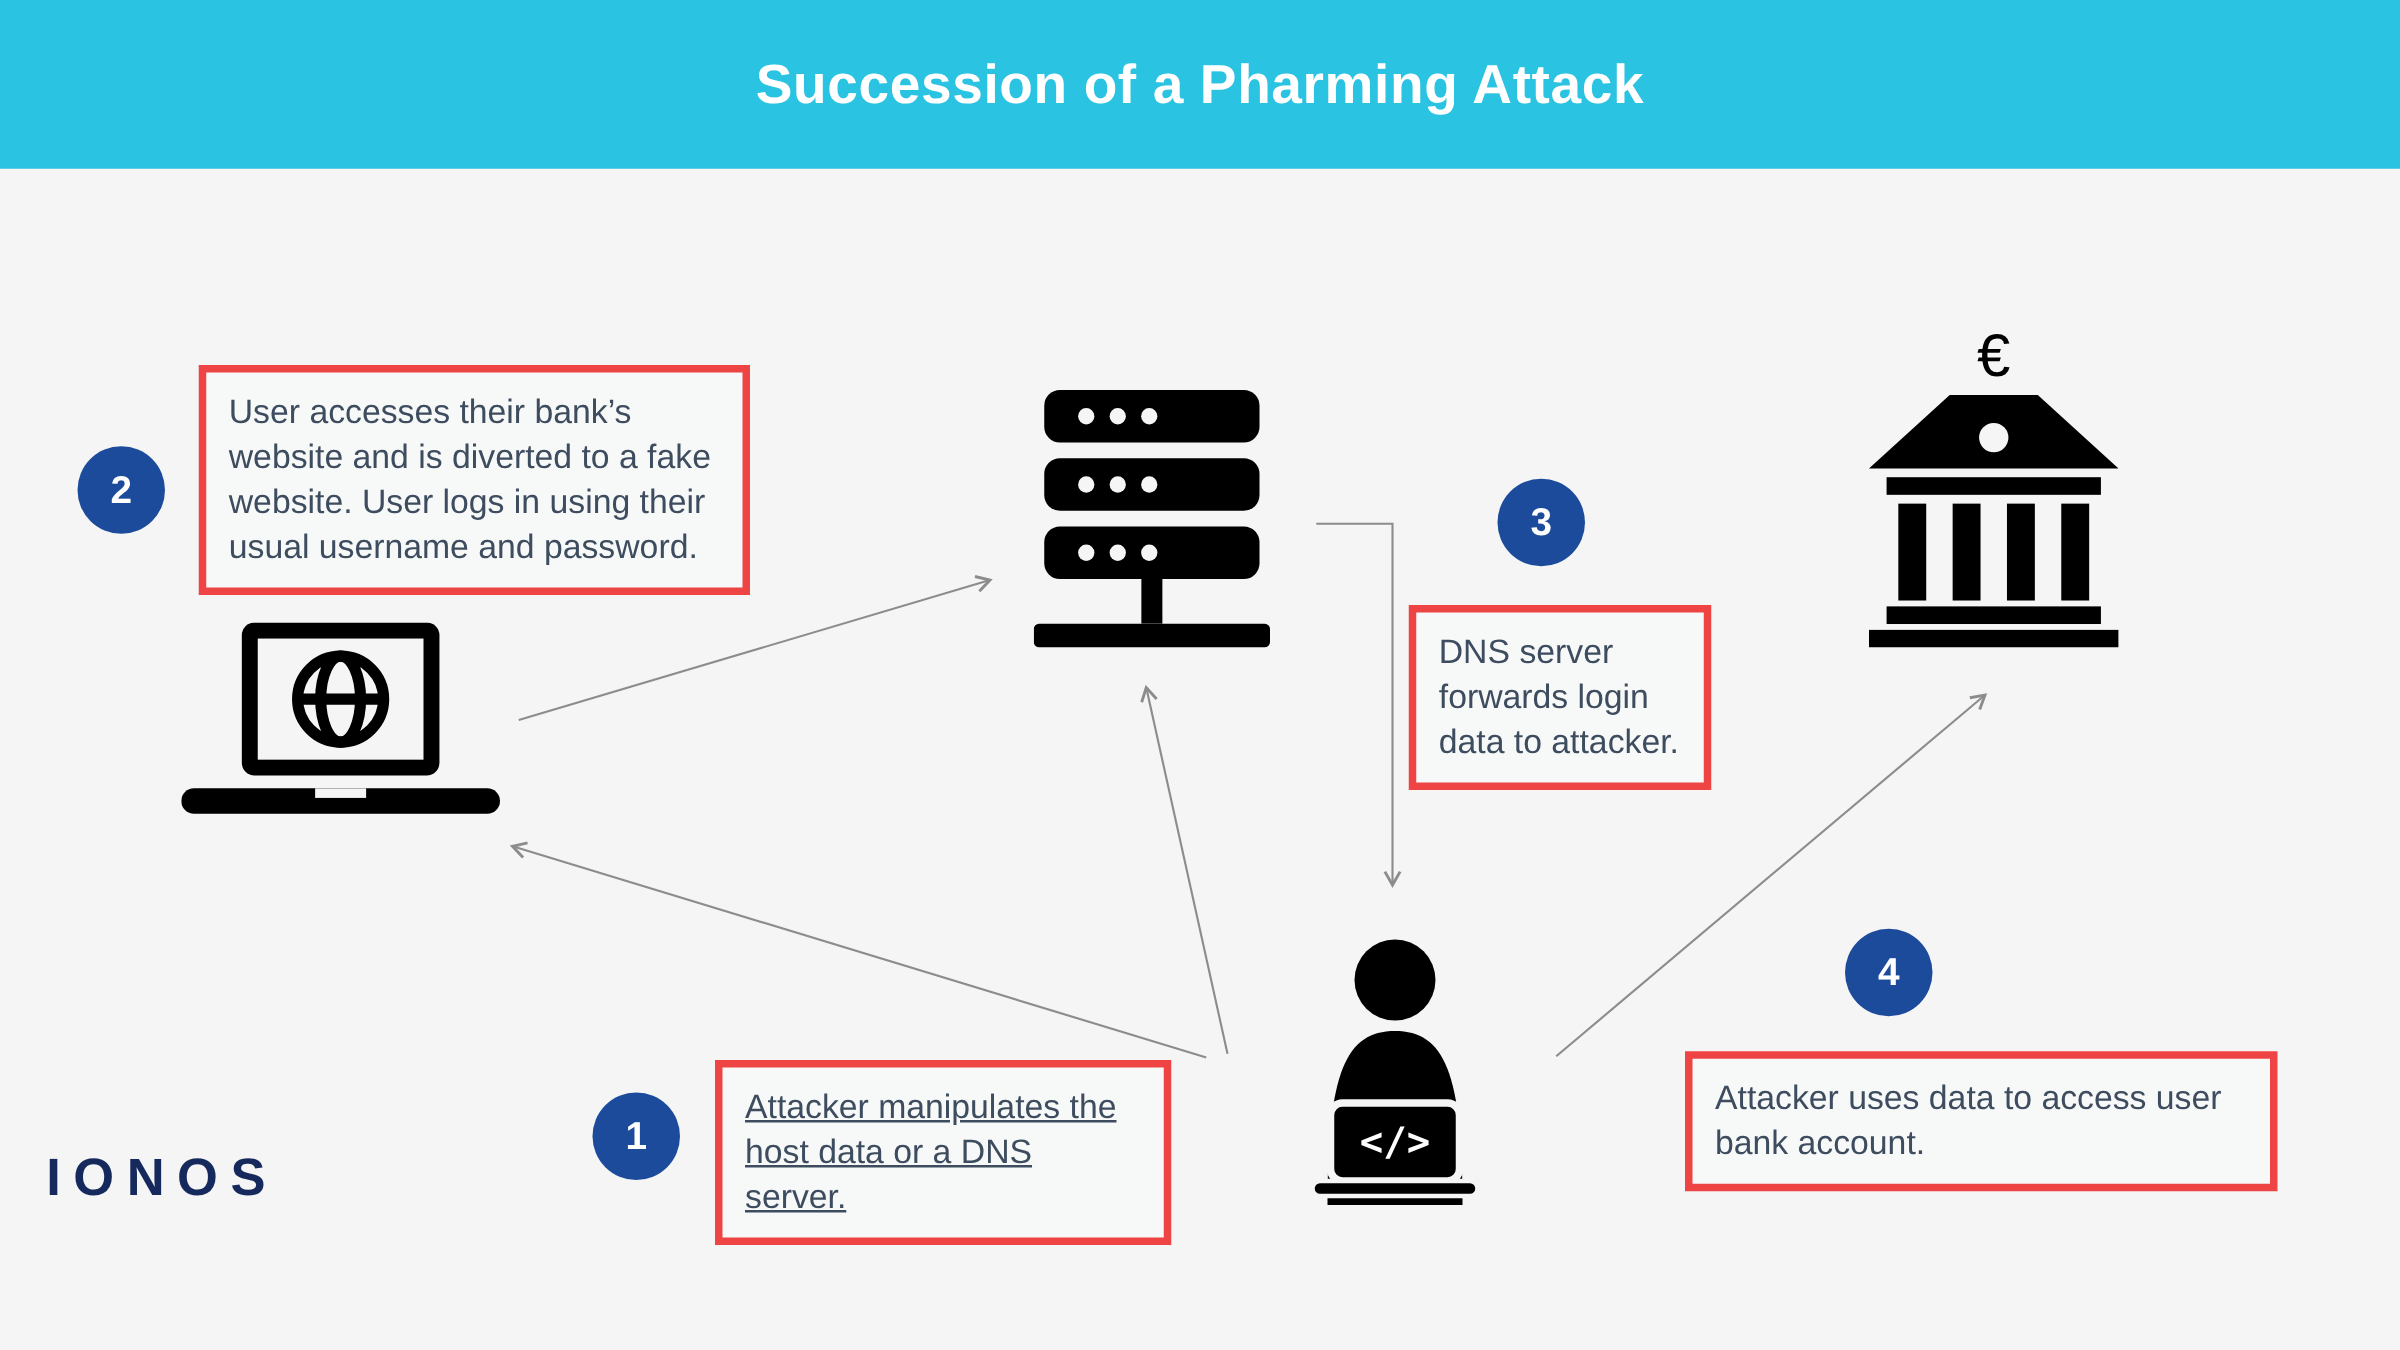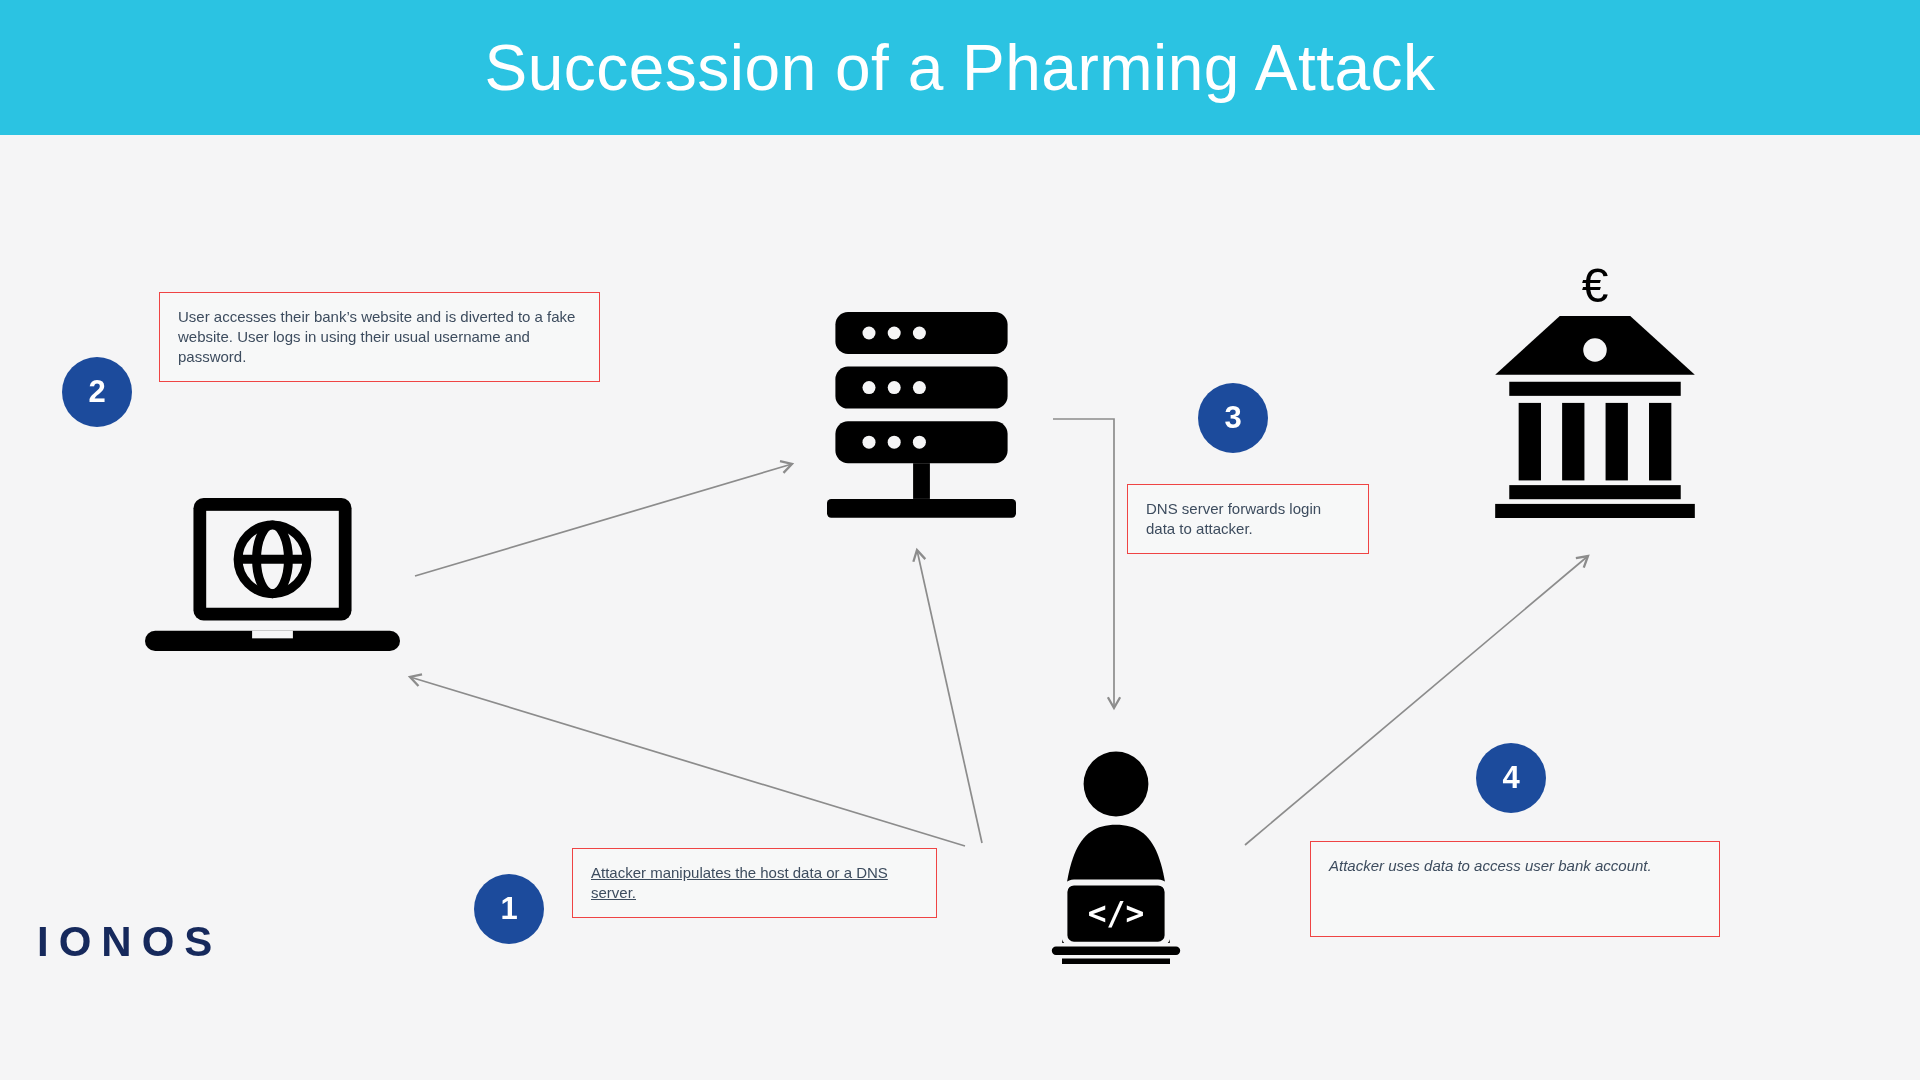--- a/index.html
+++ b/index.html
@@ -11,46 +11,46 @@
     overflow:hidden;
     font-family:"Liberation Sans",sans-serif;
   }
   
   .header{
     position:absolute;top:0;left:0;width:1920px;height:135px;
     background:var(--header-bg,#2bc3e2);
     display:flex;align-items:center;justify-content:center;
   }
   .header h1{
-    margin:0;color:#ffffff;font-size:64px;font-weight:400;letter-spacing:0.5px;
+    margin:0;color:#ffffff;font-size:44px;font-weight:700;letter-spacing:0.5px;
   }
   
   .badge{
     position:absolute;width:70px;height:70px;border-radius:50%;
     background:var(--badge-bg,#1c4b9c);color:#ffffff;
     display:flex;align-items:center;justify-content:center;
     font-size:31px;font-weight:700;
   }
   #badge-2{left:62px;top:357px;}
   #badge-3{left:1198px;top:383px;}
   #badge-1{left:474px;top:874px;}
   #badge-4{left:1476px;top:743px;}
   
   .step-box{
     position:absolute;
-    border:1px solid #ef4444;
+    border:6px solid #ef4444;
     background:#f7f8f8;
     color:var(--text,#3d4c5e);
-    font-size:15px;line-height:1.33;
+    font-size:27px;line-height:1.33;
     padding:14px 18px;box-sizing:border-box;
   }
   #box-2{left:159px;top:292px;width:441px;}
   #box-3{left:1127px;top:484px;width:242px;}
   #box-1{left:572px;top:848px;width:365px;text-decoration:underline;}
-  #box-4{left:1310px;top:841px;width:410px;min-height:96px;font-style:italic;}
+  #box-4{left:1348px;top:841px;width:474px;min-height:96px;}
   
   .icon{position:absolute;}
   #laptop{left:145px;top:498px;}
   #server{left:827px;top:312px;}
   #bank{left:1490px;top:262px;width:210px;text-align:center;}
   #bank .euro{font-size:48px;line-height:1;color:#000;margin-bottom:6px;font-weight:500;}
   #attacker{left:1026px;top:748px;}
   
   #arrows{position:absolute;left:0;top:0;width:1920px;height:1080px;pointer-events:none;}
   #arrows line,#arrows polyline{stroke:var(--arrow,#8c8c8c);stroke-width:1.7;fill:none;}

